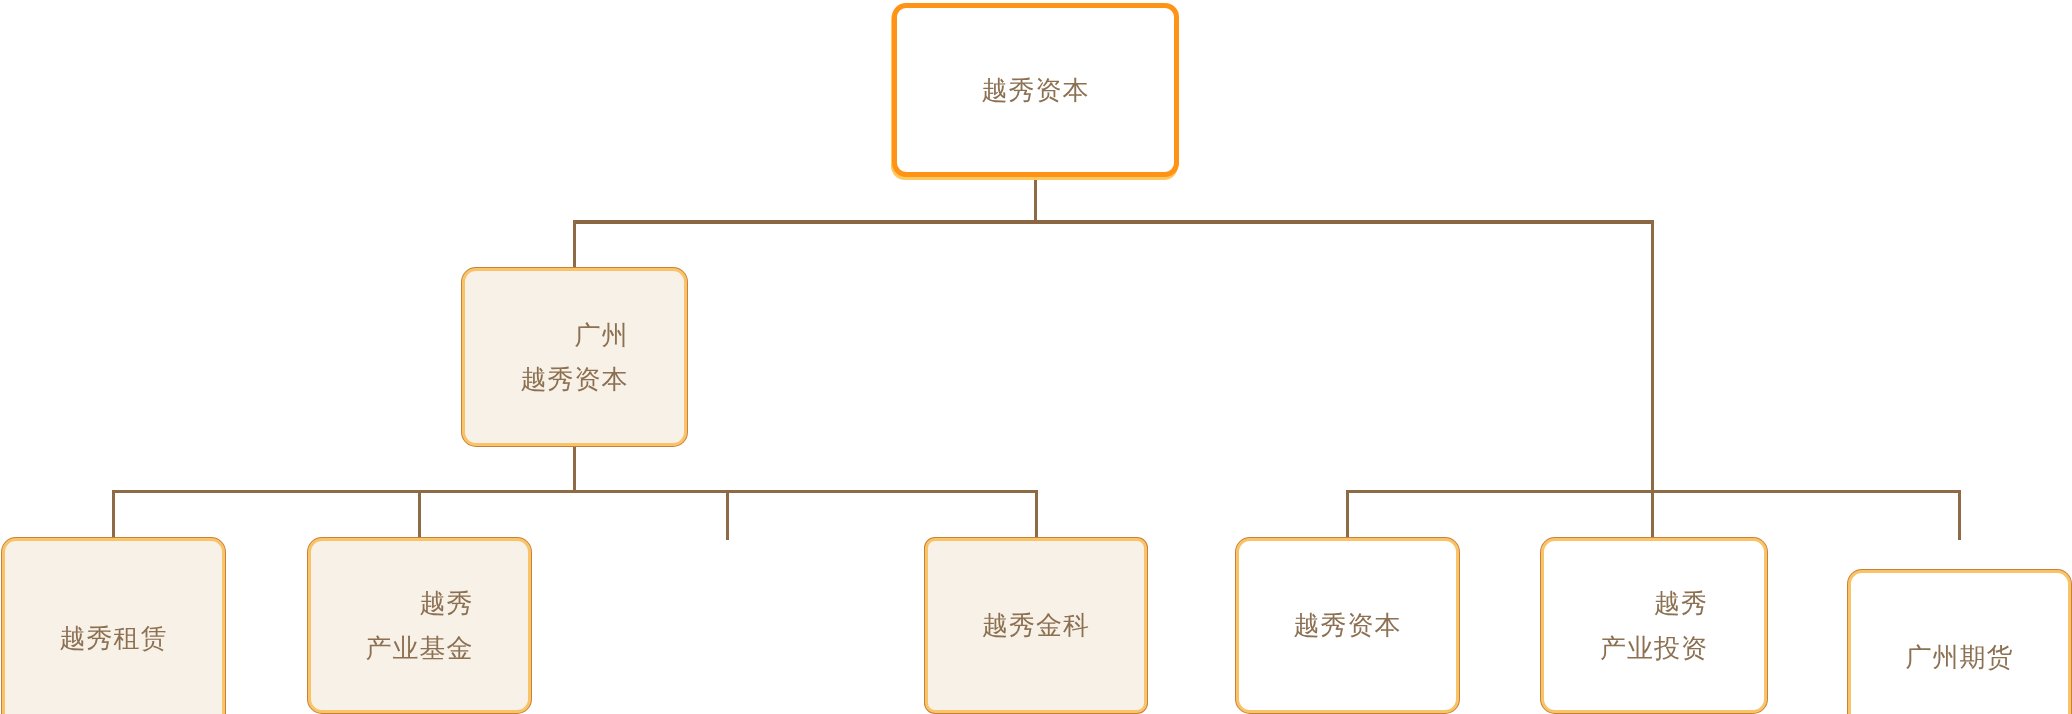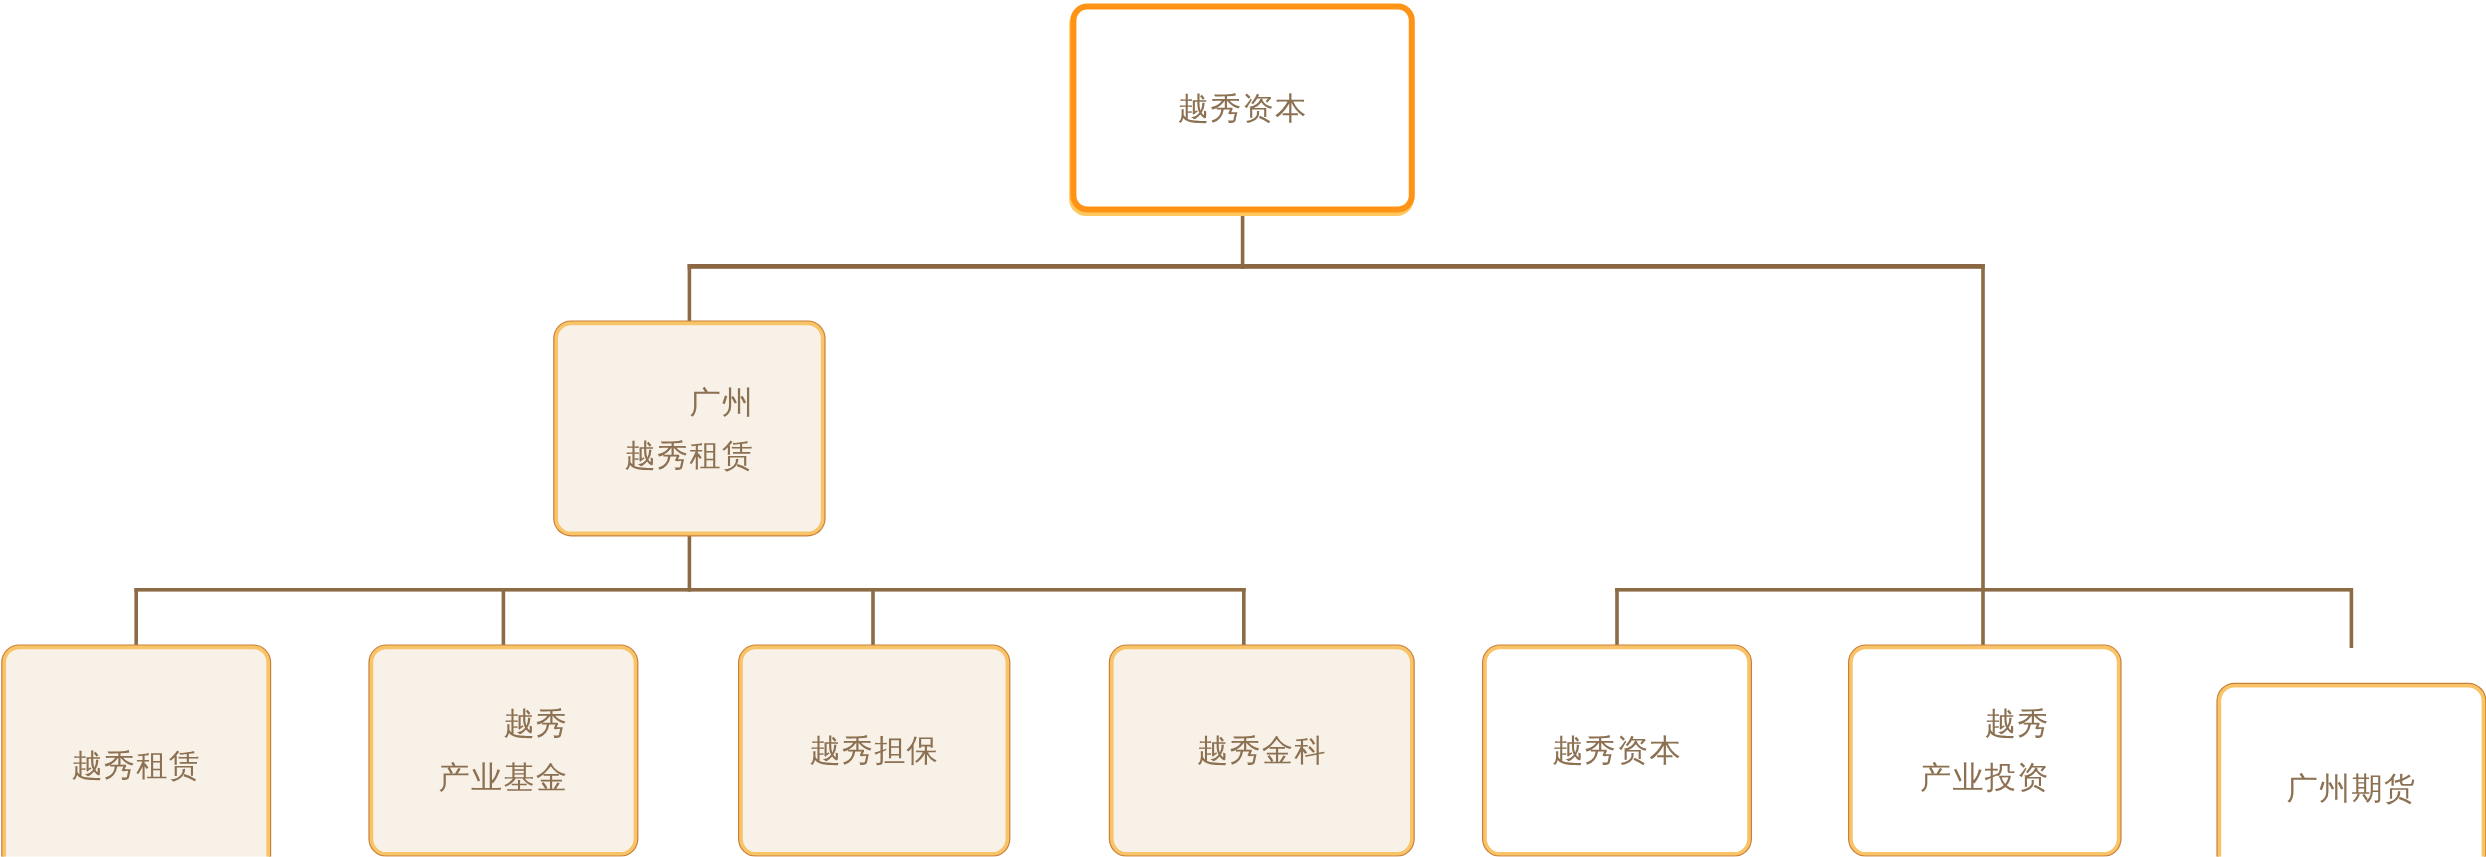--- a/index.html
+++ b/index.html
@@ -72,37 +72,34 @@
   <div class="connector" style="left:1035px; top:490px; width:3px; height:50px;"></div>
   <div class="connector" style="left:1346px; top:490px; width:3px; height:50px;"></div>
   <div class="connector" style="left:1958px; top:490px; width:3px; height:50px;"></div>
 
   <div class="node node--root" style="left:892px; top:3px; width:287px; height:174px;">
     <span class="node-label">越秀资本</span>
   </div>
 
   <div class="node node--cream" style="left:462px; top:268px; width:225px; height:178px;">
     <span class="node-label">广州
-越秀租赁</span>
+越秀资本</span>
   </div>
 
   <div class="node node--cream" style="left:2px; top:538px; width:223px; height:200px;">
     <span class="node-label">越秀租赁</span>
   </div>
 
   <div class="node node--cream" style="left:308px; top:538px; width:223px; height:175px;">
     <span class="node-label">越秀
 产业基金</span>
   </div>
 
-  <div class="node node--cream" style="left:616px; top:538px; width:225px; height:175px;">
-    <span class="node-label">越秀担保</span>
-  </div>
 
-  <div class="node node--cream" style="left:925px; top:538px; width:253px; height:175px;">
+  <div class="node node--cream" style="left:925px; top:538px; width:222px; height:175px;border-radius:10px;">
     <span class="node-label">越秀金科</span>
   </div>
 
   <div class="node node--white" style="left:1236px; top:538px; width:223px; height:175px;">
     <span class="node-label">越秀资本</span>
   </div>
 
   <div class="node node--white" style="left:1541px; top:538px; width:226px; height:175px;">
     <span class="node-label">越秀
 产业投资</span>

